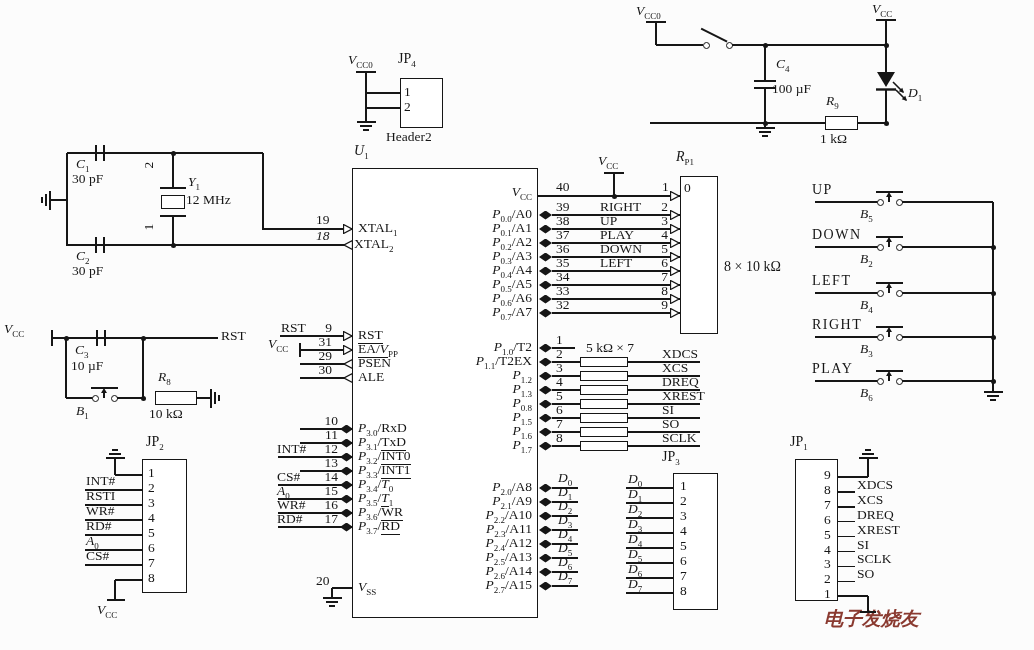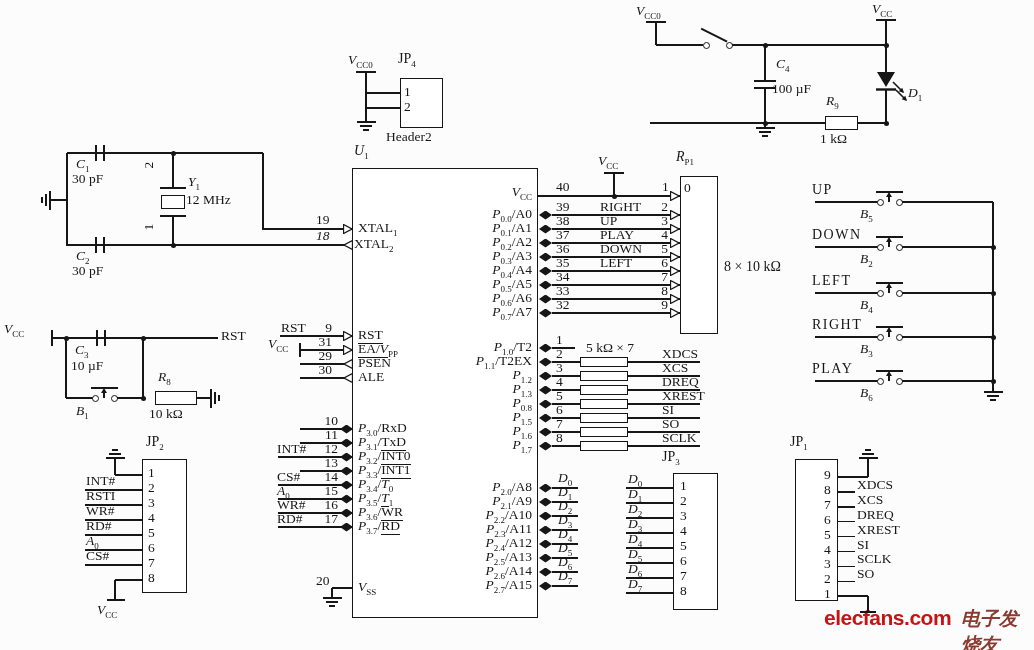--- a/index.html
+++ b/index.html
@@ -38,21 +38,20 @@
 
 <div id="schematic">
   <div class="cbox" style="left:352px;top:168px;width:186px;height:450px"></div>
   <div class="cbox" style="left:680px;top:176px;width:38px;height:158px"></div>
   <div class="cbox" style="left:400px;top:78px;width:43px;height:50px"></div>
   <div class="cbox" style="left:142px;top:459px;width:45px;height:134px"></div>
   <div class="cbox" style="left:673px;top:473px;width:45px;height:137px"></div>
   <div class="cbox" style="left:795px;top:459px;width:43px;height:142px"></div>
 
   <div class="watermark">
-    <span class="wm-brand">elecfans.com</span>
     <span class="wm-slogan">电子发烧友</span>
   </div>
 <div class="lbl val" style="left: 354px; top: 144px;"><i>U</i><sub>1</sub></div>
     <div class="hw" style="left: 50px; top: 199.2px; width: 17px;"></div>
     <div class="pv" style="left: 48.9px; top: 190.5px; height: 19px;"></div>
     <div class="pv" style="left: 44.7px; top: 194px; height: 12px;"></div>
     <div class="pv" style="left: 40.5px; top: 197px; height: 6px;"></div>
     <div class="vw" style="left: 66.2px; top: 153px; height: 93px;"></div>
     <div class="hw" style="left: 67px; top: 152.2px; width: 196px;"></div>
     <div class="pv" style="left: 94.9px; top: 145px;"></div>

